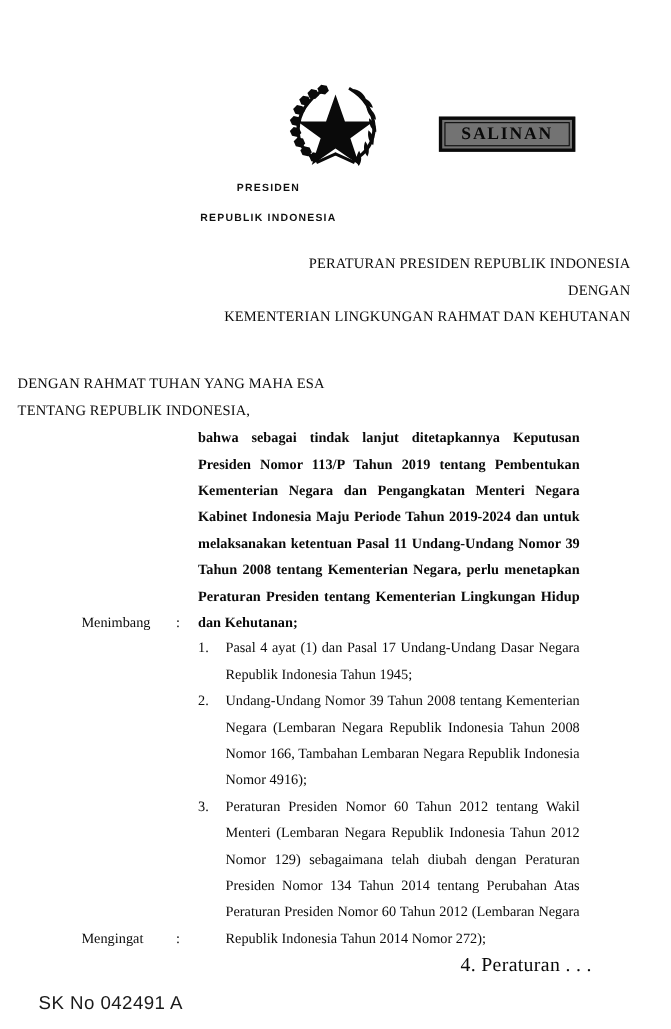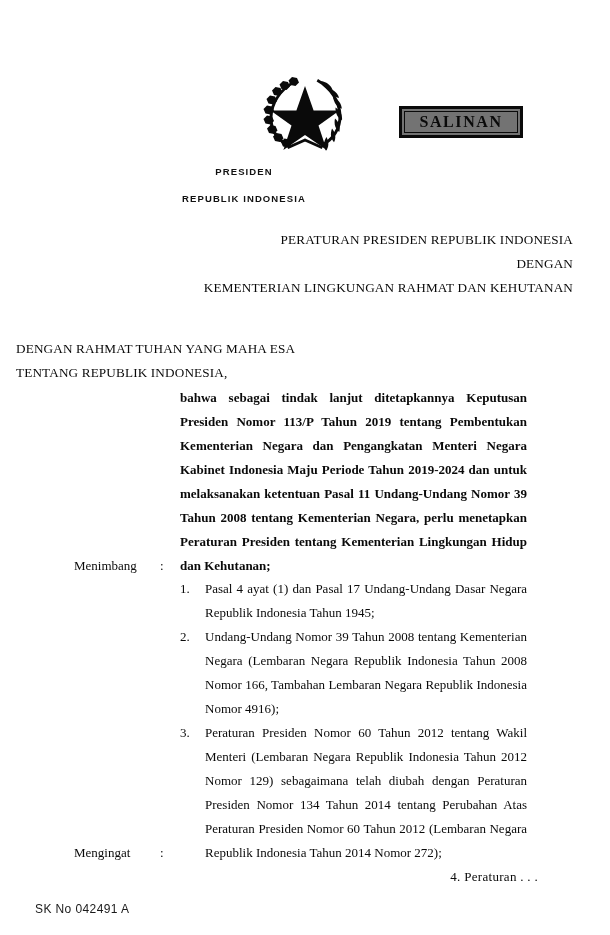--- a/index.html
+++ b/index.html
@@ -158,30 +158,30 @@
   .li-text { display: block; text-align: justify; }
 
   
   .li-text:last-child, .clause-body p:last-child { text-align-last: left; }
 
   
   .continuation {
     position: absolute;
     right: 72px;
     top: 868px;
-    font-size: 13px;
+    font-size: 18px;
     line-height: 18px;
     letter-spacing: 0.3px;
   }
   .sk-code {
     position: absolute;
     left: 35px;
     top: 902px;
     font-family: "Liberation Sans", "DejaVu Sans", sans-serif;
-    font-size: 12px;
+    font-size: 17px;
     letter-spacing: 0.4px;
     color: #1a1a1a;
   }
 </style>
 </head>
 <body>
 
 <div class="page">
 
   <div class="emblem-block">

